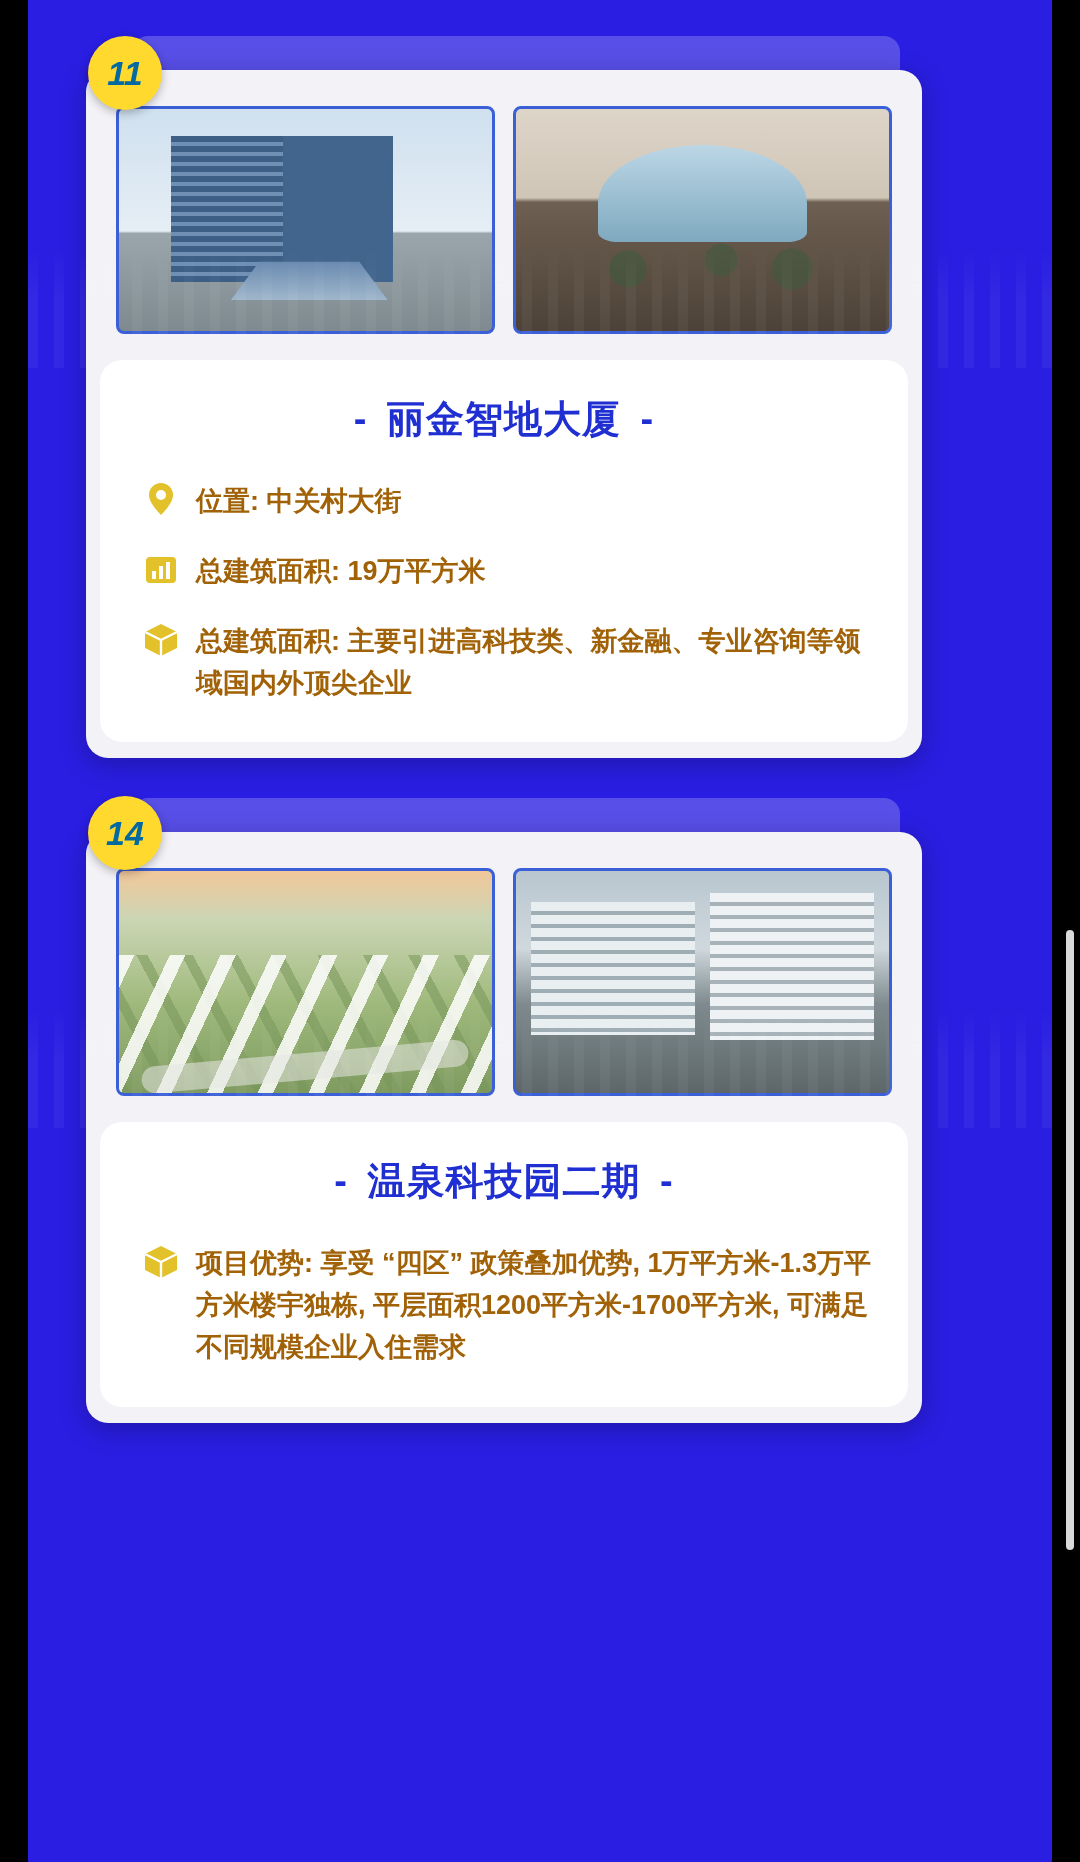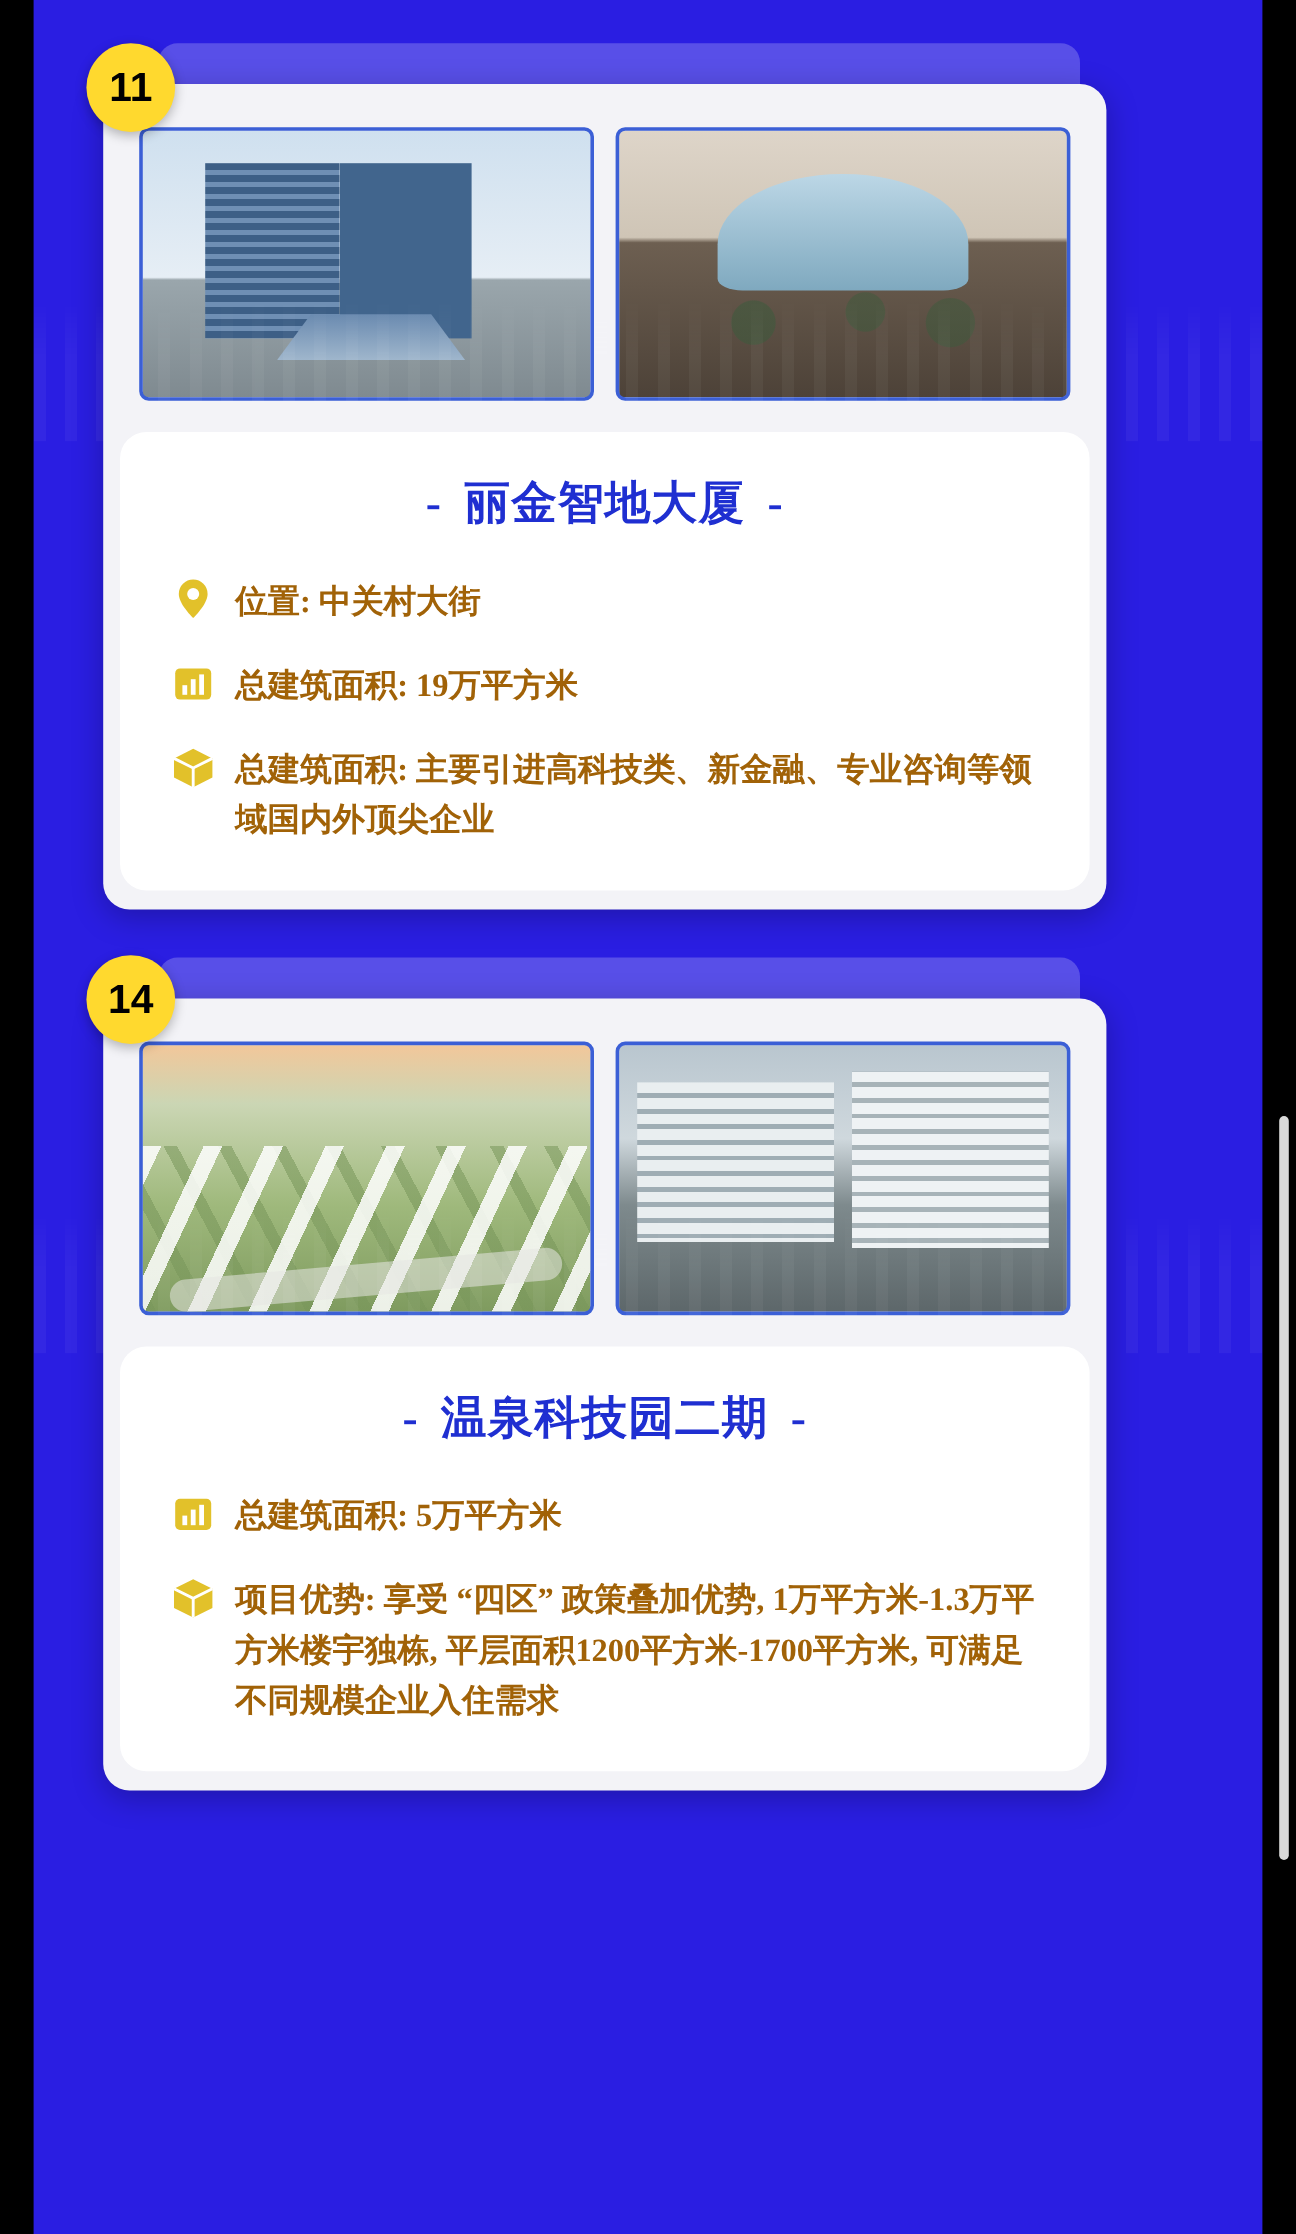--- a/index.html
+++ b/index.html
@@ -49,47 +49,47 @@
 
   
   .card {
     position: absolute;
     left: 58px;
     width: 836px;
     border-radius: 22px;
     background: #f3f3f7;
     box-shadow: 0 6px 26px rgba(0,0,0,0.25);
     overflow: hidden;
-    font-family: Liberation Serif, serif;
   }
   .card-shadow-tab {
     position: absolute;
     left: 104px;
     width: 768px;
     height: 66px;
     border-radius: 16px;
     background: rgba(255,255,255,0.22);
   }
 
   
   .badge {
     position: absolute;
-    left: 44px;
+    left: 60px;
     width: 74px;
     height: 74px;
     border-radius: 50%;
     background: #ffd92e;
-    color: #000000;
+    color: #0369a1;
     font-size: 34px;
     font-weight: bold;
     display: flex;
     align-items: center;
     justify-content: center;
     box-shadow: 0 3px 10px rgba(0,0,0,0.28);
     z-index: 5;
+    font-style: italic;
   }
 
   .photos {
     display: flex;
     gap: 18px;
     padding: 36px 30px 26px 30px;
     background: transparent;
   }
   .photo {
     flex: 1;
@@ -314,31 +314,20 @@
       </div>
 
       <div class="card-bottom">
         <div class="title">
           <span class="dash">-</span>
           <span>温泉科技园二期</span>
           <span class="dash">-</span>
         </div>
 
 
-        <div class="row">
-          <span class="ico">
-            <svg width="34" height="34" viewBox="0 0 34 34">
-              <rect x="2" y="4" width="30" height="26" rx="4" fill="#e2c12a"></rect>
-              <rect x="8" y="18" width="4" height="8" fill="#ffffff"></rect>
-              <rect x="15" y="13" width="4" height="13" fill="#ffffff"></rect>
-              <rect x="22" y="9" width="4" height="17" fill="#ffffff"></rect>
-            </svg>
-          </span>
-          <div class="row-text">总建筑面积: 5万平方米</div>
-        </div>
 
         <div class="row">
           <span class="ico">
             <svg width="36" height="36" viewBox="0 0 36 36">
               <path d="M18 2 34 10v16L18 34 2 26V10z" fill="#e2c12a"></path>
               <path d="M2 10 18 18l16-8" fill="none" stroke="#fff" stroke-width="2.4"></path>
               <path d="M18 18v16" fill="none" stroke="#fff" stroke-width="2.4"></path>
             </svg>
           </span>
           <div class="row-text">项目优势: 享受 “四区” 政策叠加优势, 1万平方米-1.3万平方米楼宇独栋, 平层面积1200平方米-1700平方米, 可满足不同规模企业入住需求</div>

